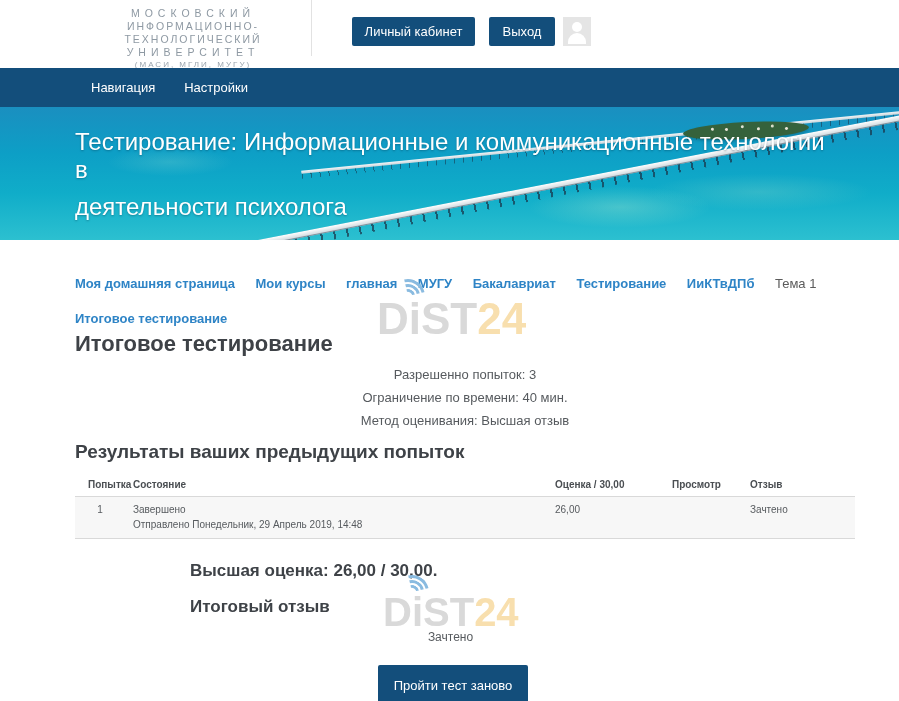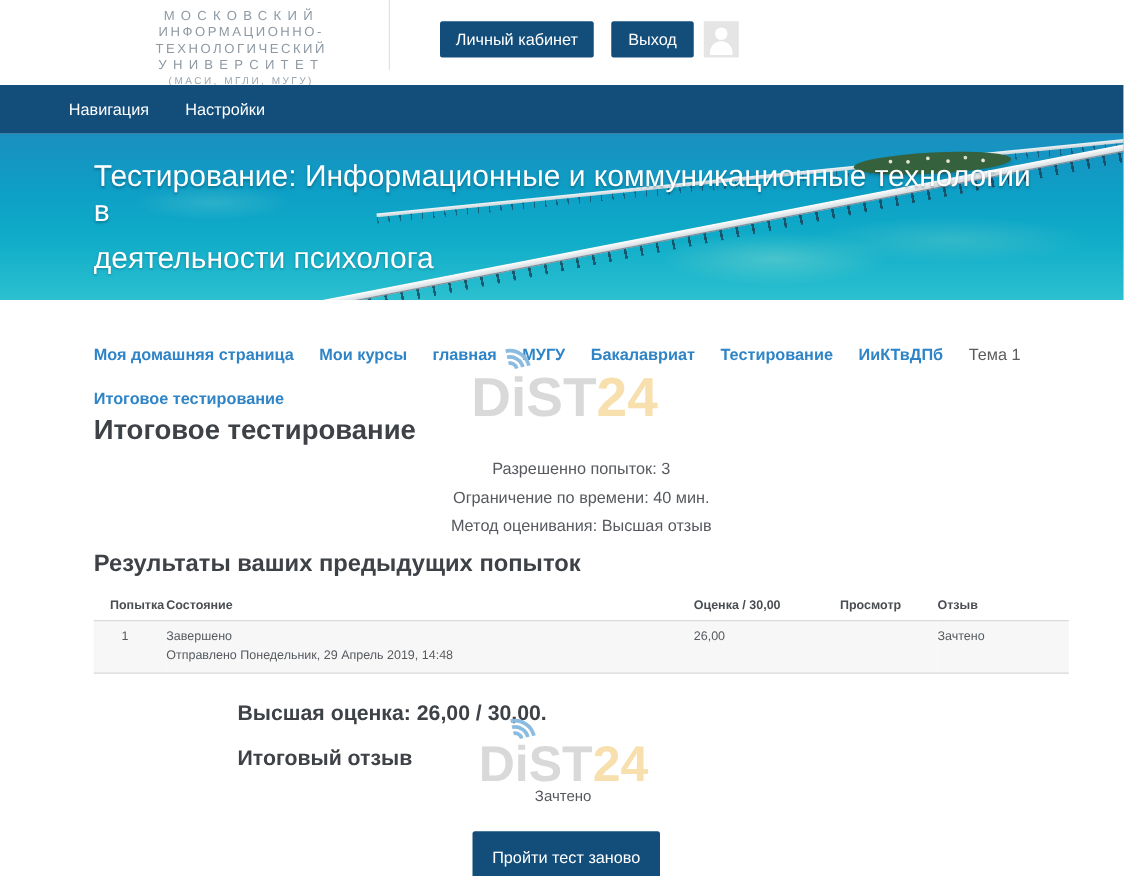--- a/index.html
+++ b/index.html
@@ -18,21 +18,21 @@
            border:none;border-radius:2px;display:flex;align-items:center;justify-content:center;
            font-family:"Liberation Sans",sans-serif;cursor:pointer;}
   .btn-cabinet{left:352px;top:17px;width:123px;}
   .btn-logout{left:489px;top:17px;width:66px;}
   .avatar{position:absolute;left:563px;top:17px;width:28px;height:29px;background:#e5e5e5;cursor:pointer;}
   .avatar::before{content:"";position:absolute;width:10px;height:10px;border-radius:50%;background:#fff;top:5px;left:9px;}
   .avatar::after{content:"";position:absolute;width:18px;height:11px;border-radius:9px 9px 0 0;background:#fff;top:16px;left:5px;}
 
   
   .navbar{position:absolute;left:0;top:68px;width:899px;height:39px;background:#134e7b;
-          display:flex;align-items:center;padding-left:55px;box-sizing:border-box;}
+          display:flex;align-items:center;padding-left:91px;box-sizing:border-box;}
   .nav-item{color:#fff;font-size:13px;margin-right:29px;cursor:pointer;}
 
   
   .hero{position:absolute;left:0;top:107px;width:899px;height:133px;overflow:hidden;
         background:
          radial-gradient(ellipse 130px 30px at 620px 100px, rgba(150,225,205,.38), transparent 70%),
          radial-gradient(ellipse 90px 20px at 170px 55px, rgba(150,225,210,.22), transparent 70%),
          radial-gradient(ellipse 160px 26px at 760px 85px, rgba(140,215,200,.28), transparent 70%),
          linear-gradient(180deg,#1a8fc0 0%,#0d9fc6 35%,#10adc9 65%,#2cc0d0 100%); padding-left: 35px;}
   .bridge-main{position:absolute;left:-60px;top:84px;width:1100px;height:20px;

